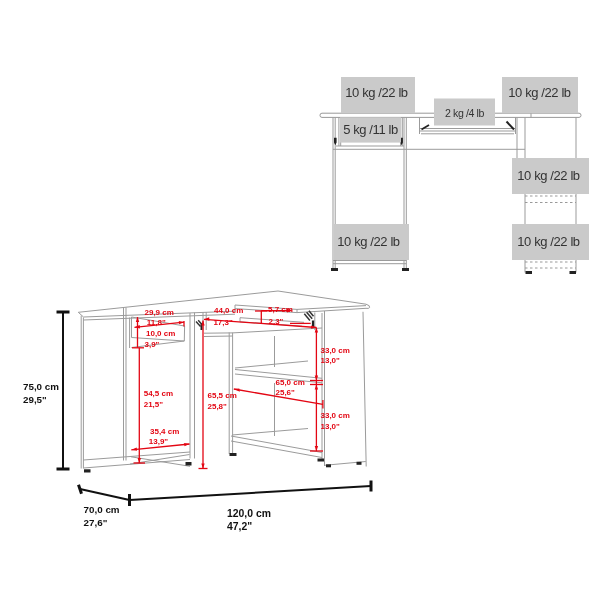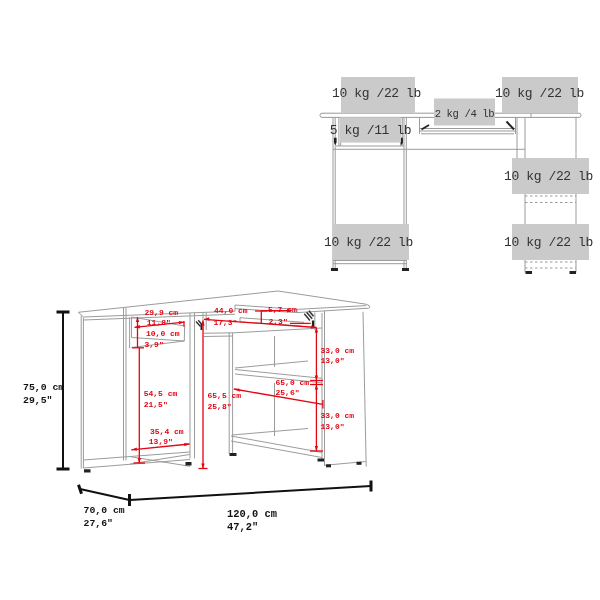--- a/index.html
+++ b/index.html
@@ -1,16 +1,16 @@
 <!DOCTYPE html>
 <html><head>
 <meta charset="utf-8">
 <style>
   html,body{margin:0;padding:0;background:#fff;}
-  #page{width:600px;height:600px;position:relative;font-family:Liberation Mono, monospace;-webkit-font-smoothing:antialiased;}
+  #page{width:600px;height:600px;position:relative;font-family:Liberation Sans, sans-serif;-webkit-font-smoothing:antialiased;}
   svg{display:block;}
   .gl{stroke:#9b9b9b;stroke-width:1;fill:none;}
   .red{stroke:#e30613;stroke-width:1.3;fill:none;}
   .redtxt{fill:#e30613;font-weight:bold;font-size:8px;}
   .blk{stroke:#111;stroke-width:2;fill:none;}
   .blktxt{fill:#111;font-weight:bold;font-size:9.8px;}
   .boxtxt{fill:#333;font-size:13px;letter-spacing:-0.4px;}
 </style>
 </head>
 <body>

